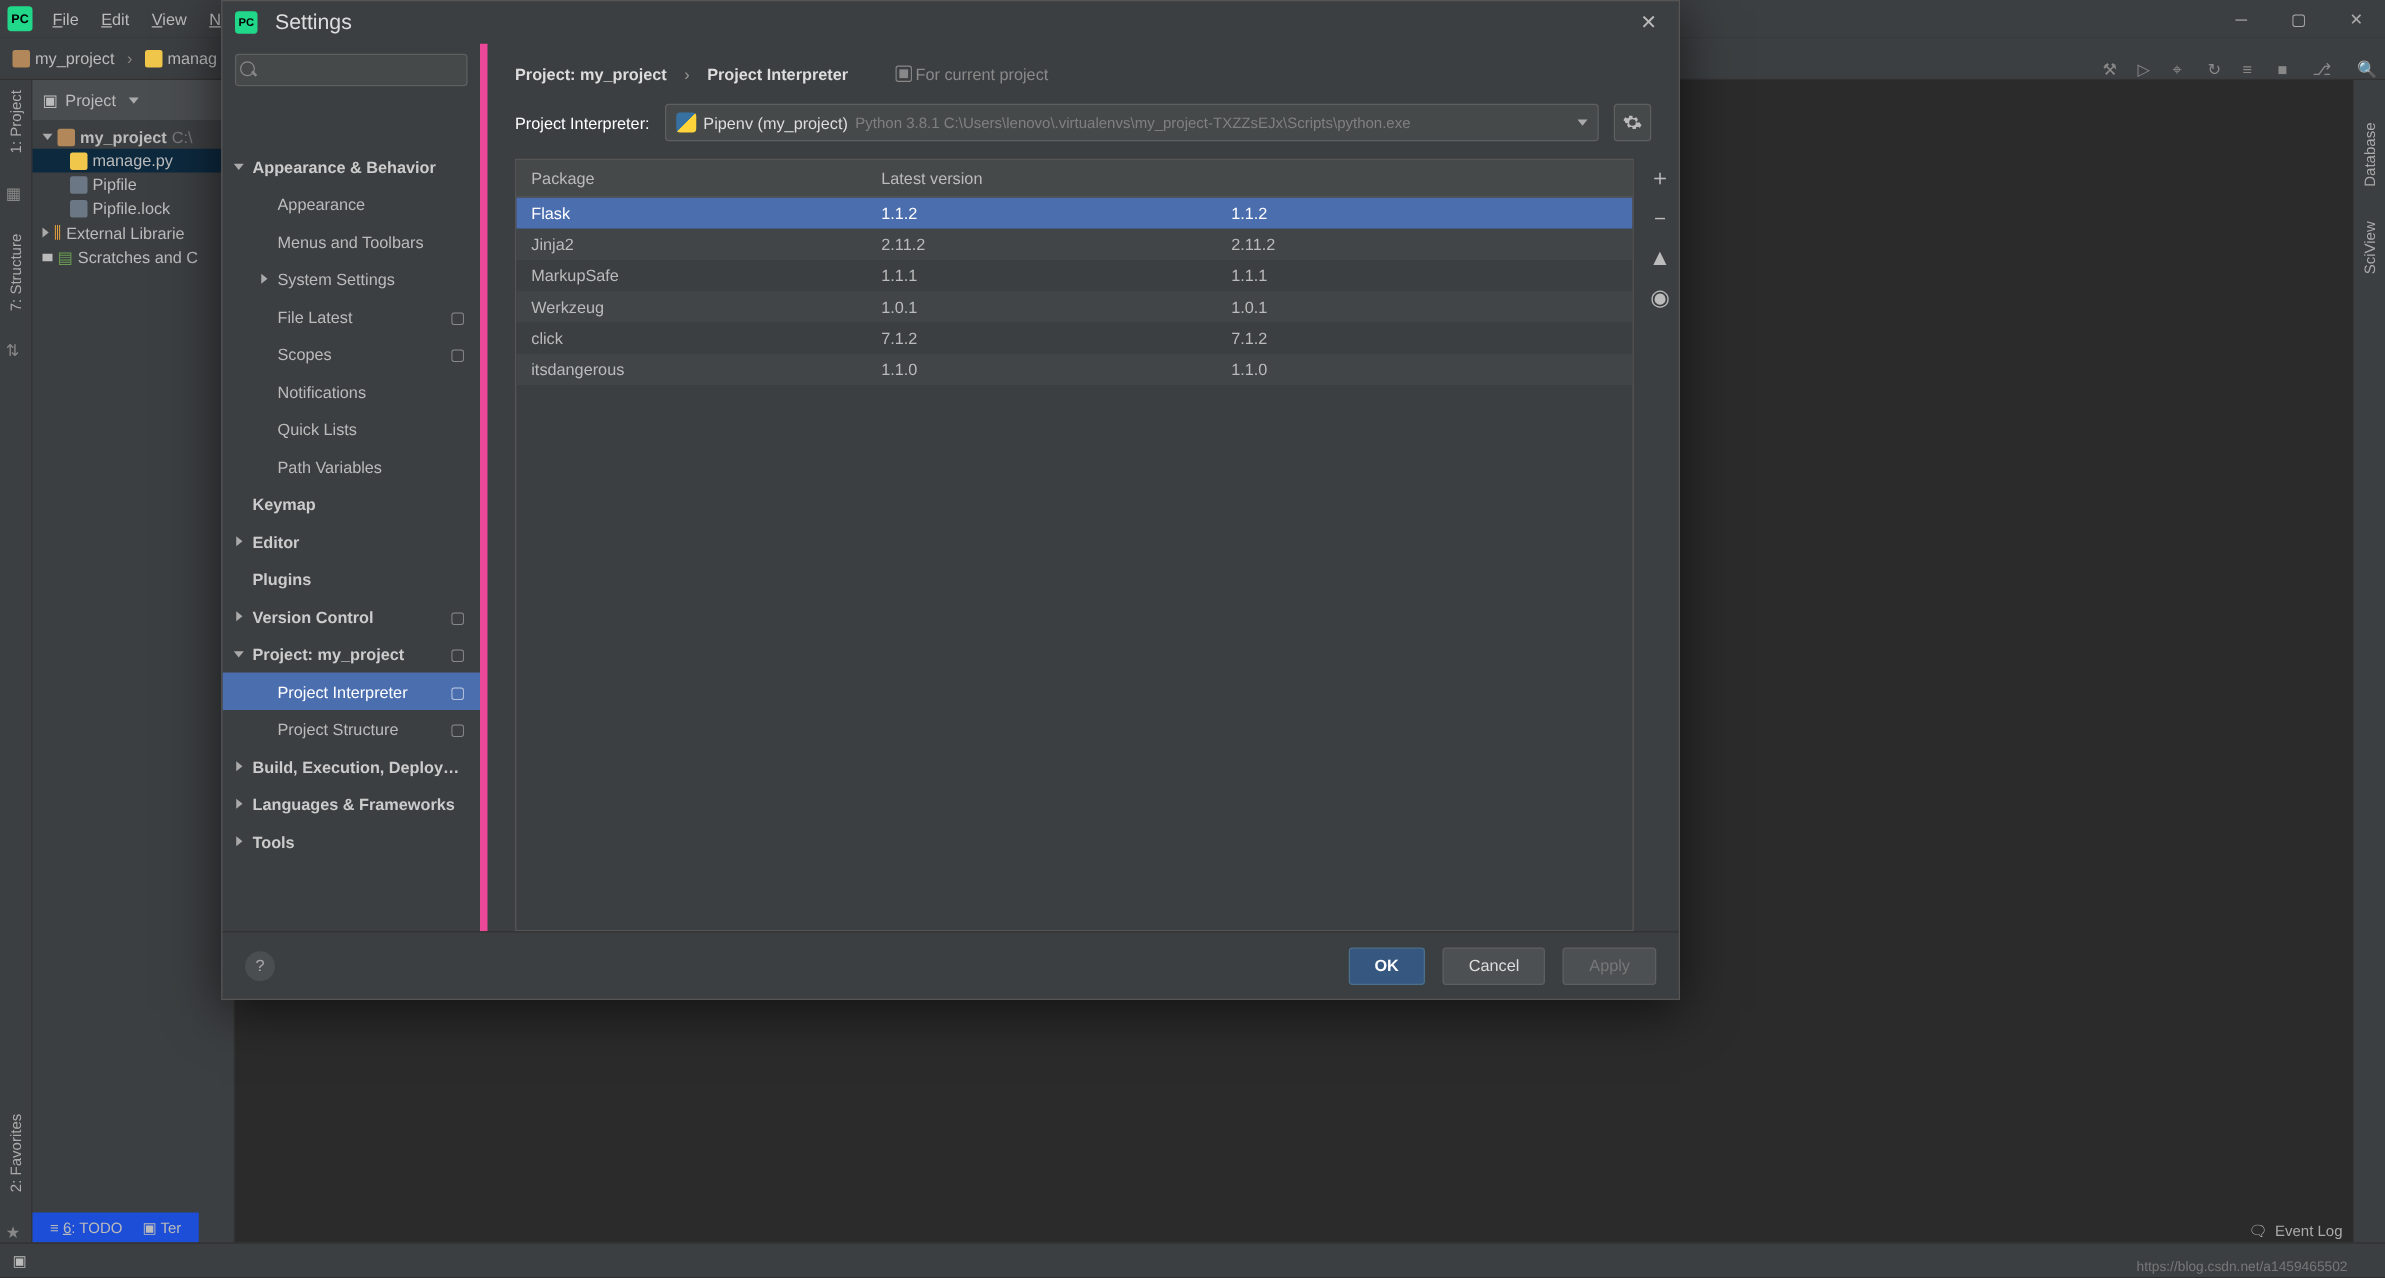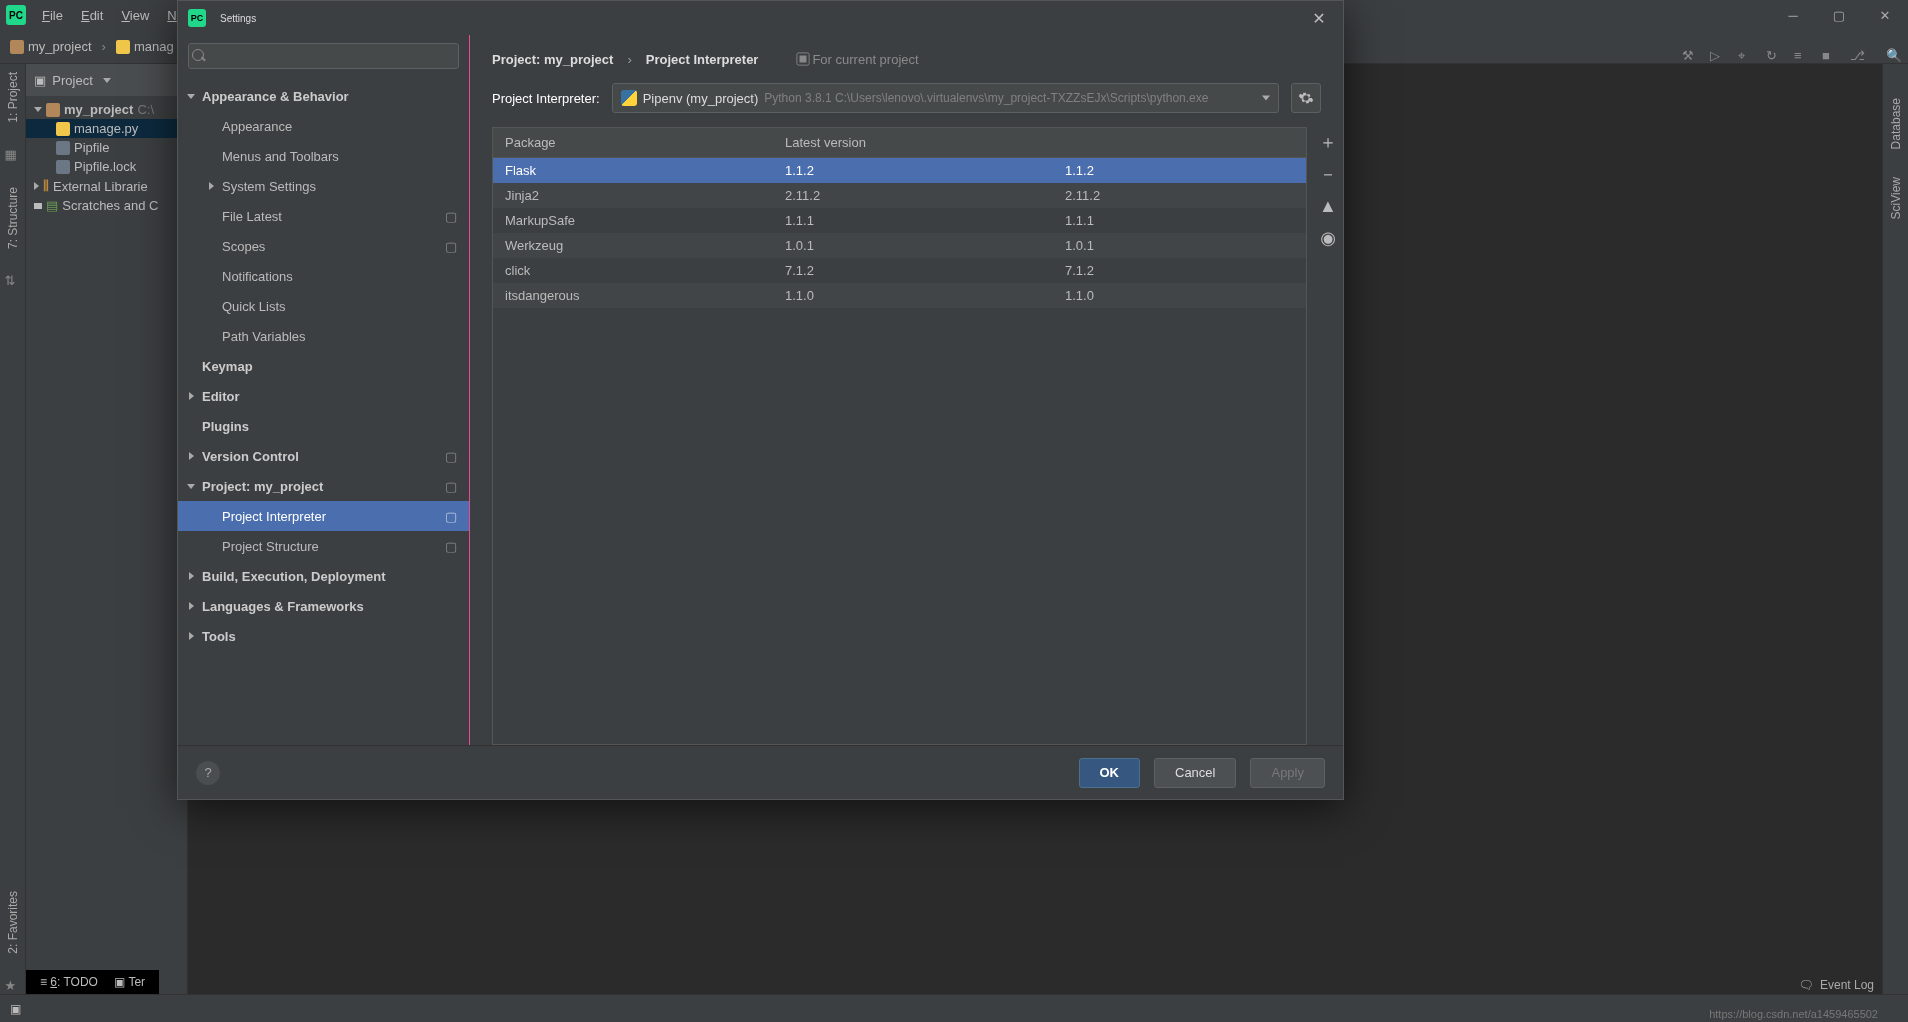--- a/index.html
+++ b/index.html
@@ -39,31 +39,31 @@
   .editor-area { flex:1; background:#2b2b2b; position:relative; }
 
   .right-gutter { width:26px; background:#3c3f41; border-left:1px solid #323232; display:flex; flex-direction:column; align-items:center; gap:20px; padding-top:30px; }
   .right-toolbar-icons { position:absolute; top:48px; right:40px; display:flex; gap:10px; }
   .rtb-icon { width:18px; height:18px; color:#888; }
   .red-mark { position:absolute; right:28px; top:212px; width:8px; height:3px; background:#cc3333; }
 
   .ide-status { position:absolute; bottom:0; left:0; right:0; height:28px; background:#3c3f41; border-top:1px solid #323232; display:flex; align-items:center; padding:0 10px; gap:18px; font-size:12px; }
   .ide-status .spacer{flex:1;}
 
-  .bottom-tools { position:absolute; bottom:28px; left:26px; height:24px; display:flex; align-items:center; gap:16px; padding:0 14px; font-size:12px; background:#000000; }
+  .bottom-tools { position:absolute; bottom:28px; left:26px; height:24px; display:flex; align-items:center; gap:16px; padding:0 14px; font-size:12px; background:#1d4ed8; }
 
   
   .dialog-scrim { position:absolute; inset:0; background:transparent; }
   .dialog { position:absolute; top:0; left:177px; width:1167px; height:800px; background:#3c3f41; border:1px solid #555; box-shadow: 0 8px 40px rgba(0,0,0,.6); display:flex; flex-direction:column; }
   .dlg-titlebar { height:34px; display:flex; align-items:center; padding:0 10px; gap:8px; }
-  .dlg-titlebar .title { font-size:10px; color:#ddd; }
+  .dlg-titlebar .title { font-size:17px; color:#ddd; }
   .dlg-close { margin-left:auto; width:28px; height:28px; display:flex; align-items:center; justify-content:center; cursor:pointer; color:#bbb; font-size:16px; }
 
   .dlg-body { flex:1; display:flex; min-height:0; }
-  .dlg-side { width:292px; border-right:1px solid #ec4899; display:flex; flex-direction:column; }
+  .dlg-side { width:212px; border-right:6px solid #ec4899; display:flex; flex-direction:column;gap:37px; }
   .dlg-search { padding:8px 10px; }
   .dlg-search input { width:100%; height:26px; background:#45494a; border:1px solid #5e6060; border-radius:3px; color:#bbb; padding:0 24px 0 20px; font-size:12px; }
   .dlg-search-wrap { position:relative; }
   .dlg-search-wrap::before { content:""; position:absolute; left:14px; top:14px; width:10px; height:10px; border:1.5px solid #888; border-radius:50%; }
   .dlg-search-wrap::after { content:""; position:absolute; left:23px; top:23px; width:5px; height:1.5px; background:#888; transform:rotate(45deg); }
 
   .dlg-tree { flex:1; overflow:auto; padding:4px 0; }
   .dlg-row { display:flex; align-items:center; height:30px; padding:0 10px 0 6px; gap:6px; cursor:pointer; position:relative; }
   .dlg-row .lbl { flex:1; overflow:hidden; text-overflow:ellipsis; white-space:nowrap; }
   .dlg-row.bold .lbl{ font-weight:600; color:#ccc; }

